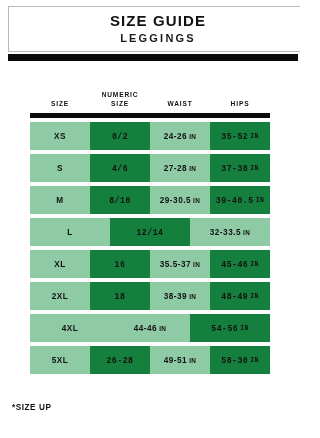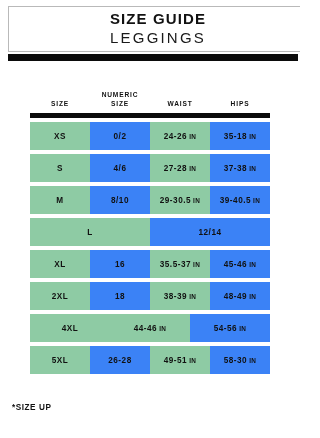--- a/index.html
+++ b/index.html
@@ -32,22 +32,22 @@
     justify-content: center;
   }
   .title-main {
     font-size: 15px;
     font-weight: bold;
     letter-spacing: 1.1px;
     color: #111111;
     line-height: 1.25;
   }
   .title-sub {
-    font-size: 15px;
-    font-weight: 400;
+    font-size: 11px;
+    font-weight: 700;
     letter-spacing: 2.2px;
     color: #1a1a1a;
     line-height: 1.35;
     margin-top: 0;
   }
   .header-rule {
     position: absolute;
     left: 8px;
     top: 54px;
     width: 290px;
@@ -94,21 +94,21 @@
     flex: 1 1 0;
     display: flex;
     align-items: center;
     justify-content: center;
     font-size: 8.2px;
     font-weight: bold;
     letter-spacing: 0.5px;
     color: #111111;
   }
   .t-cell.shade-dark  { background: #8ecba4; }
-  .t-cell.shade-light { background: #3b82f6; }
+  .t-cell.shade-light { background: #15803d; font-family: Liberation Mono, monospace; }
   .t-cell .unit {
     font-size: 6.4px;
     margin-left: 2px;
     letter-spacing: 0.4px;
   }
 
   
   .footnote {
     position: absolute;
     left: 12px;
@@ -151,21 +151,21 @@
           <span>XS</span>
         </div>
         <div class="t-cell shade-light">
           <span>0/2</span>
         </div>
         <div class="t-cell shade-dark">
           <span>24-26</span>
           <span class="unit">IN</span>
         </div>
         <div class="t-cell shade-light">
-          <span>35-18</span>
+          <span>35-52</span>
           <span class="unit">IN</span>
         </div>
       </div>
       <div class="t-row">
         <div class="t-cell shade-dark">
           <span>S</span>
         </div>
         <div class="t-cell shade-light">
           <span>4/6</span>
         </div>
@@ -193,20 +193,24 @@
           <span>39-40.5</span>
           <span class="unit">IN</span>
         </div>
       </div>
       <div class="t-row">
         <div class="t-cell shade-dark">
           <span>L</span>
         </div>
         <div class="t-cell shade-light">
           <span>12/14</span>
+        </div>
+        <div class="t-cell shade-dark">
+          <span>32-33.5</span>
+          <span class="unit">IN</span>
         </div>
       </div>
       <div class="t-row">
         <div class="t-cell shade-dark">
           <span>XL</span>
         </div>
         <div class="t-cell shade-light">
           <span>16</span>
         </div>
         <div class="t-cell shade-dark">

